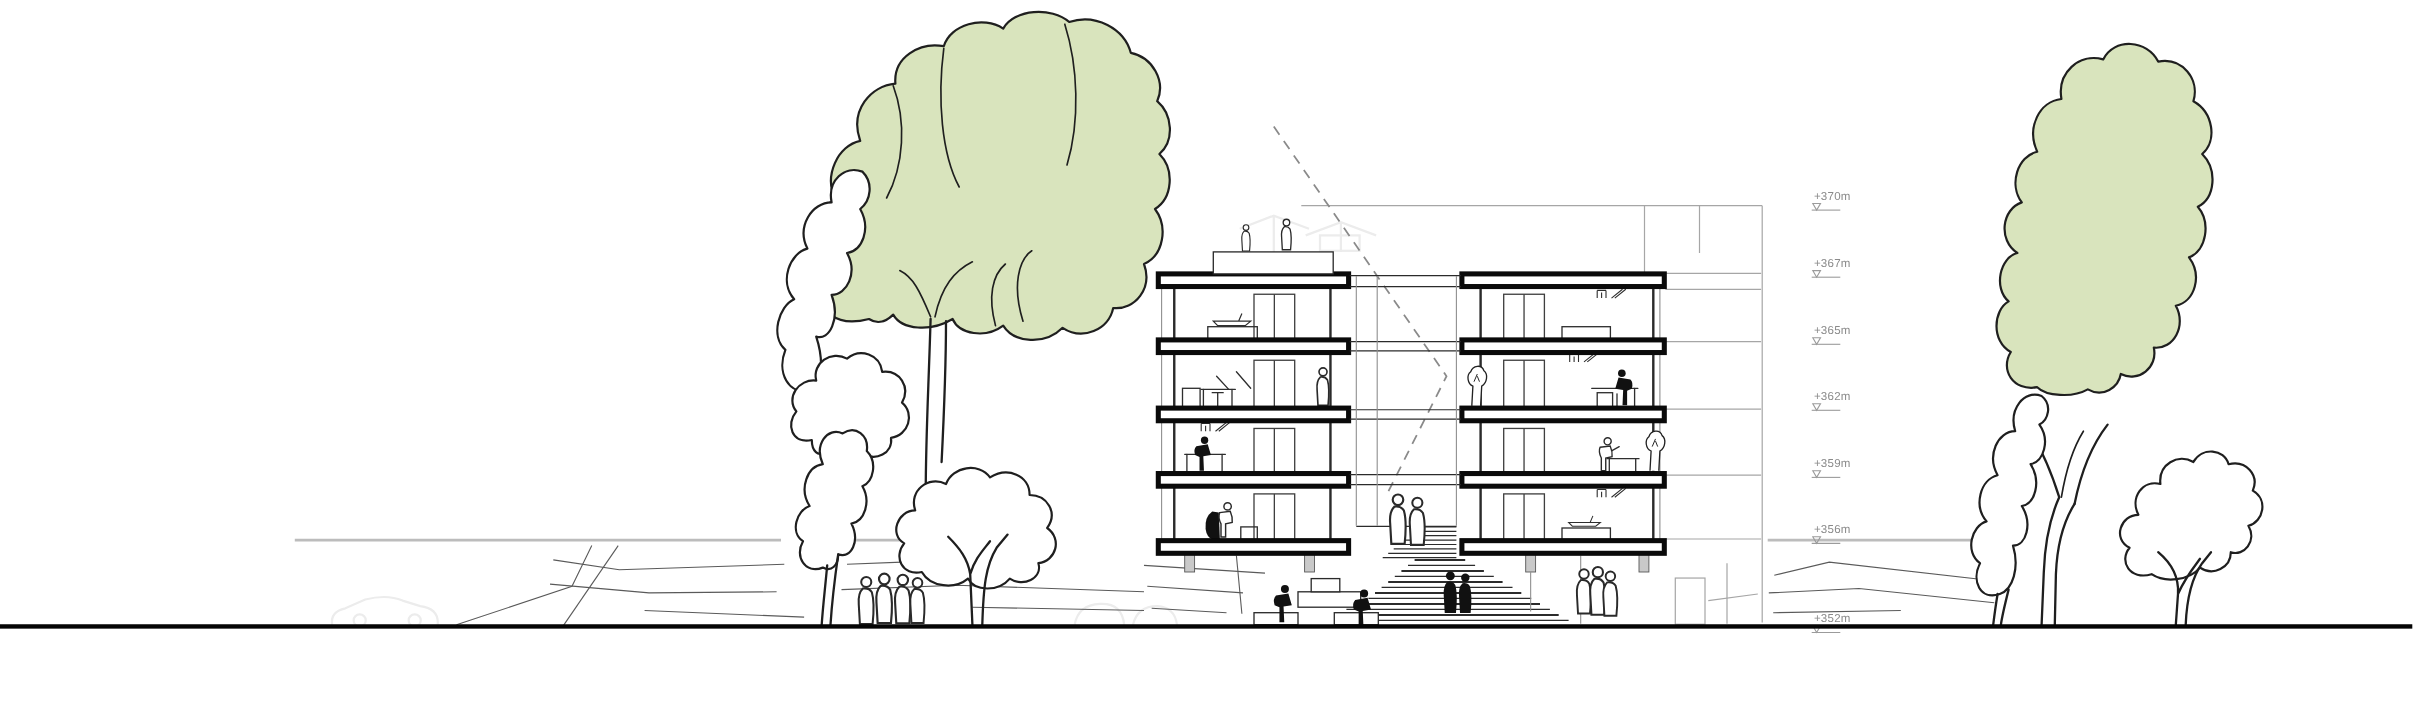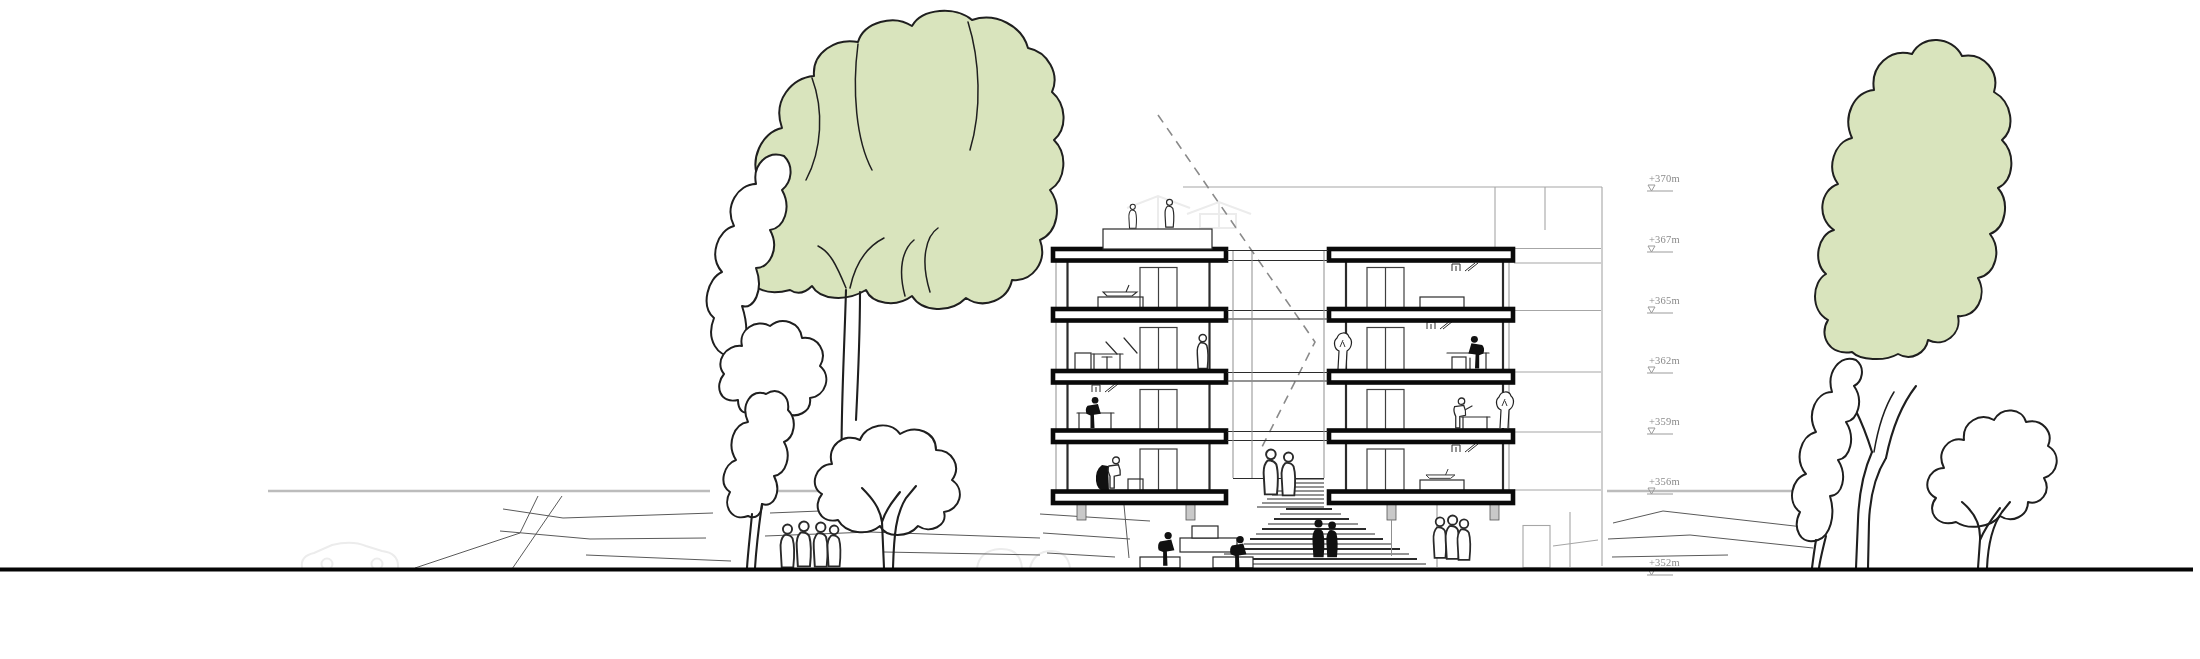--- a/index.html
+++ b/index.html
@@ -1,17 +1,17 @@
 <!DOCTYPE html>
 <html style="--ink: #1f1f1f; --canopy: #d9e4bd; --slab: #0a0a0a; --struct: #2b2b2b; --lite: #8f8f8f; --bg-line: #a6a6a6; --level: #bcbcbc; --ghost: #ececec; --label: #8a8a8a; --dash: #8a8a8a; --terrain: #5a5a5a;"><head>
 <meta charset="utf-8">
 <style>
   html,body{margin:0;padding:0;background:#ffffff;}
   .stage{position:relative;width:2200px;height:592px;background:#fff;overflow:hidden;
-         font-family:Liberation Serif, serif;}
+         font-family:Liberation Sans, sans-serif;}
   svg{display:block;}
   
   :root{
     --ink:#1f1f1f; --canopy:#d9e4bd; --slab:#0a0a0a; --struct:#2b2b2b;
     --lite:#8f8f8f; --bg-line:#a6a6a6; --level:#bcbcbc; --ghost:#ececec;
     --label:#8a8a8a; --dash:#8a8a8a; --terrain:#5a5a5a;
   }
   .canopy{fill:var(--canopy);stroke:var(--ink);stroke-width:2;stroke-linejoin:round;}
   .wcanopy{fill:#ffffff;stroke:var(--ink);stroke-width:2;stroke-linejoin:round;}
   .trunk{fill:none;stroke:var(--ink);stroke-width:2.1;stroke-linecap:round;}

